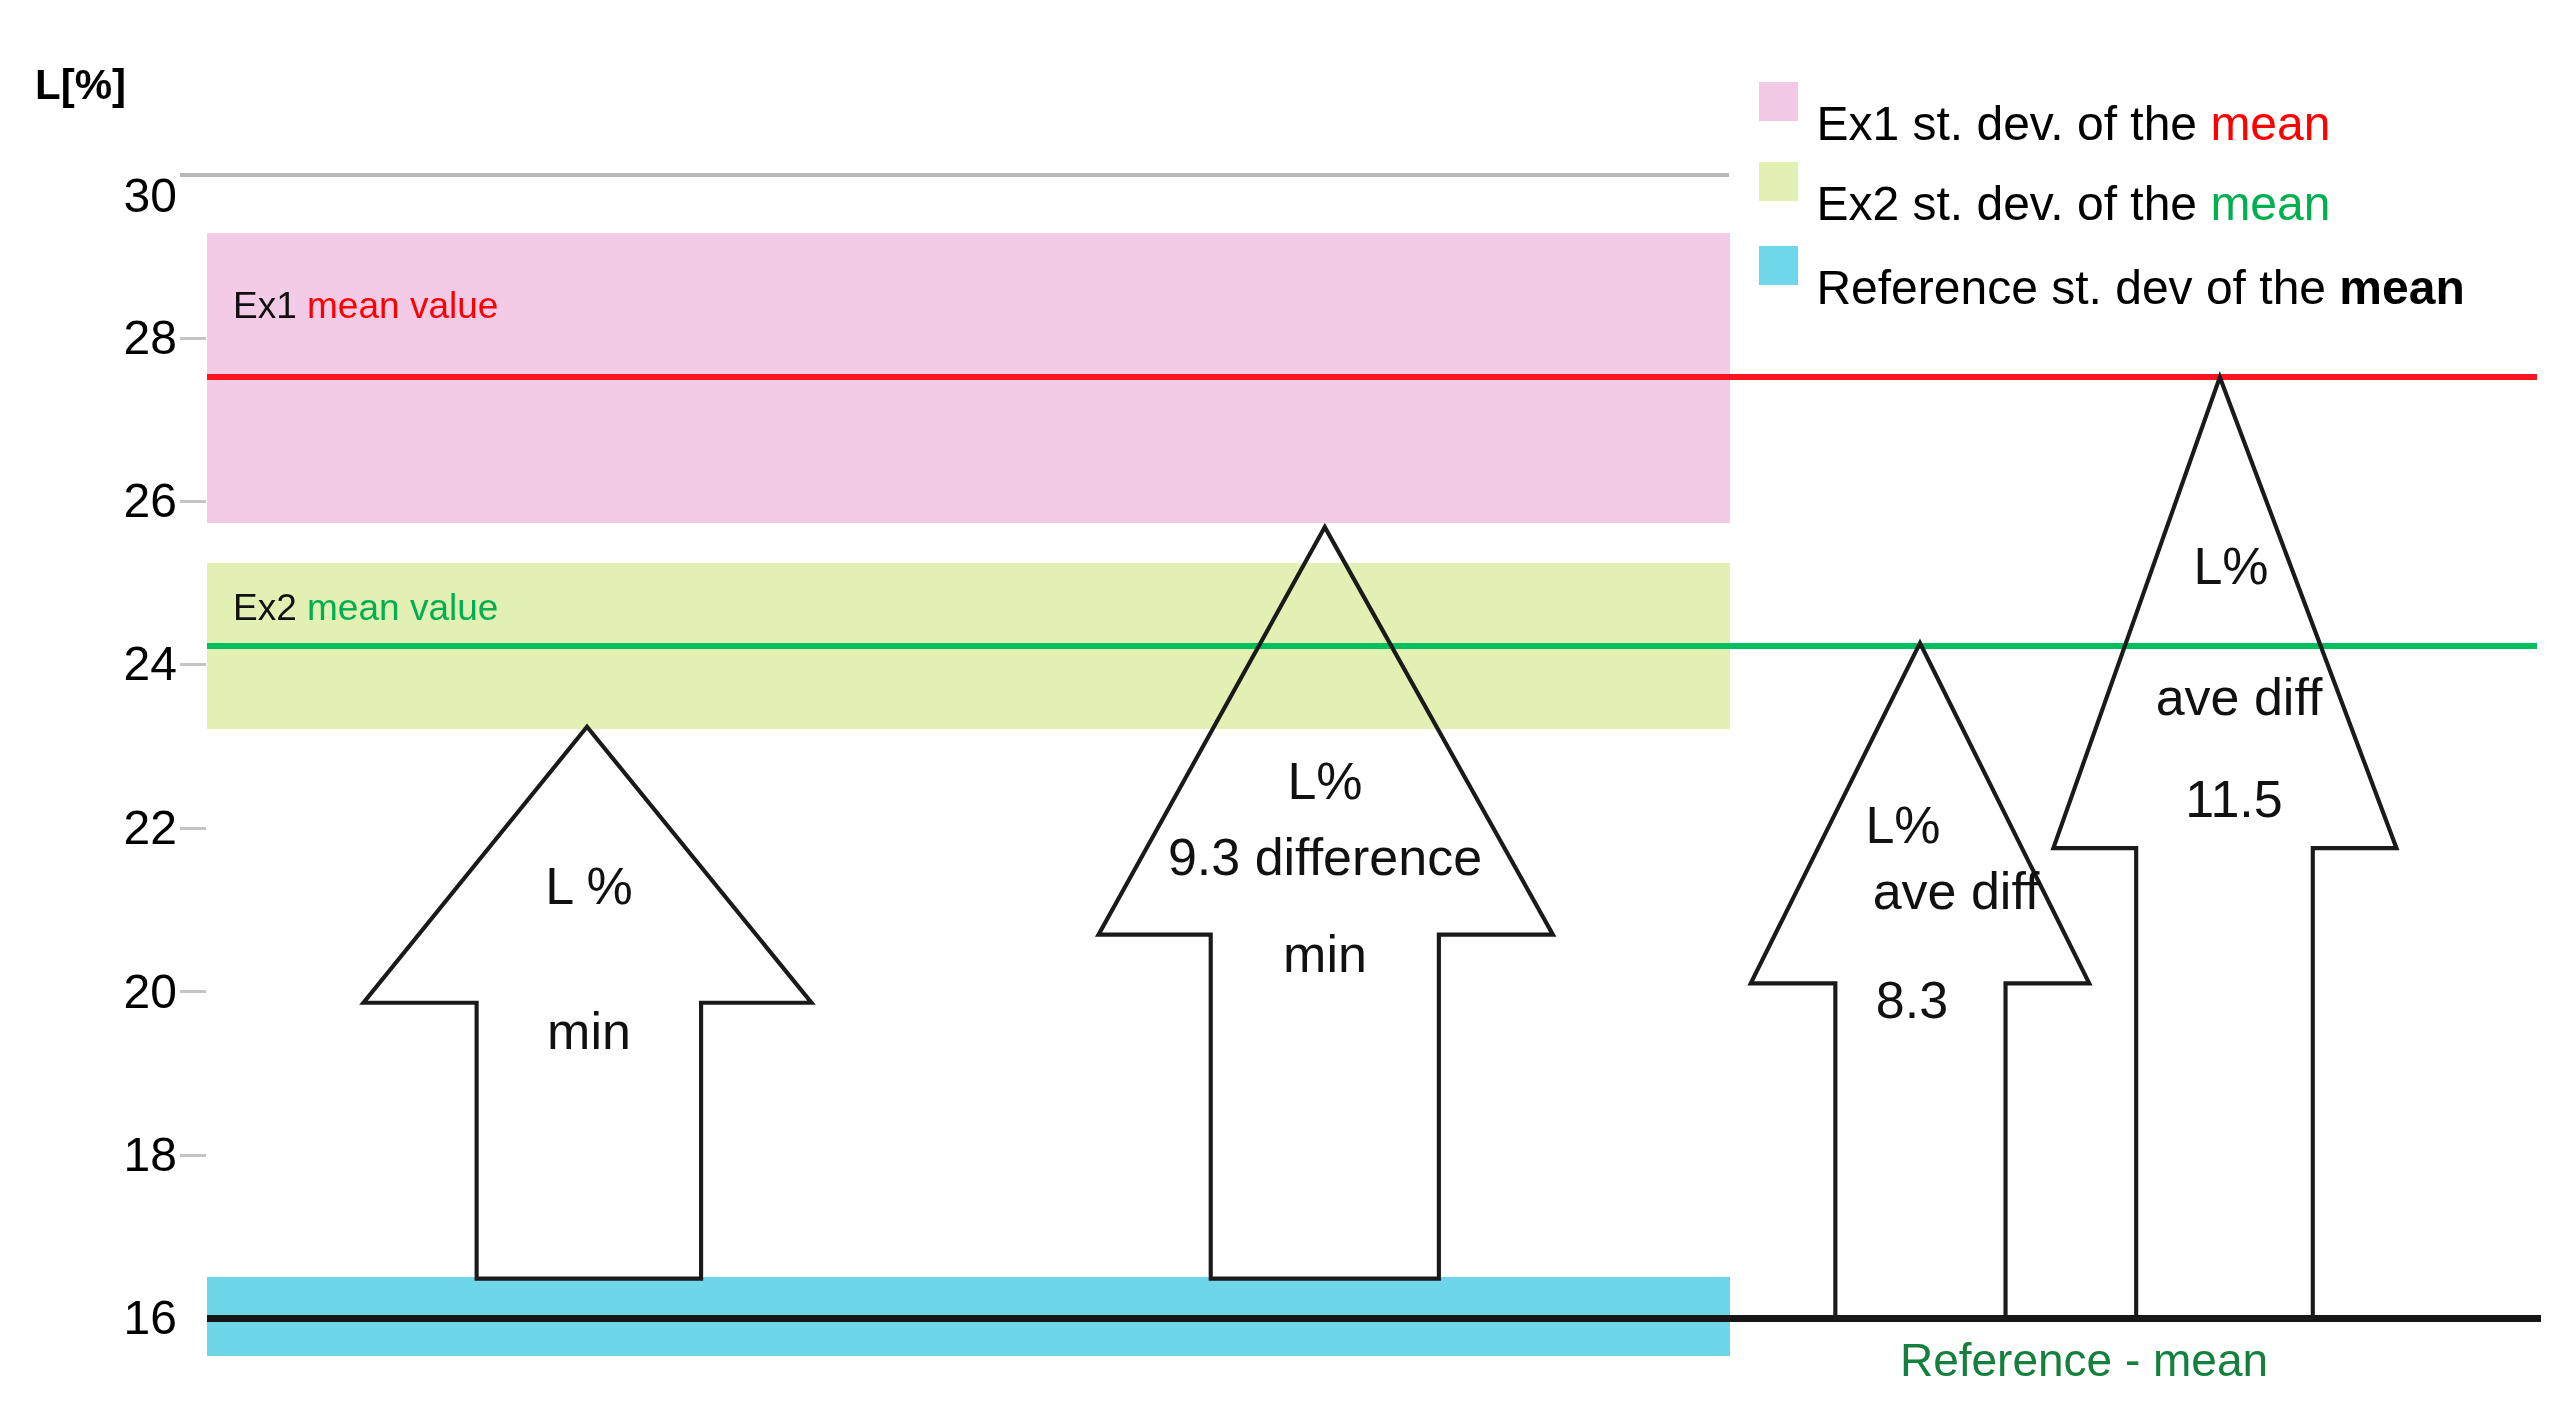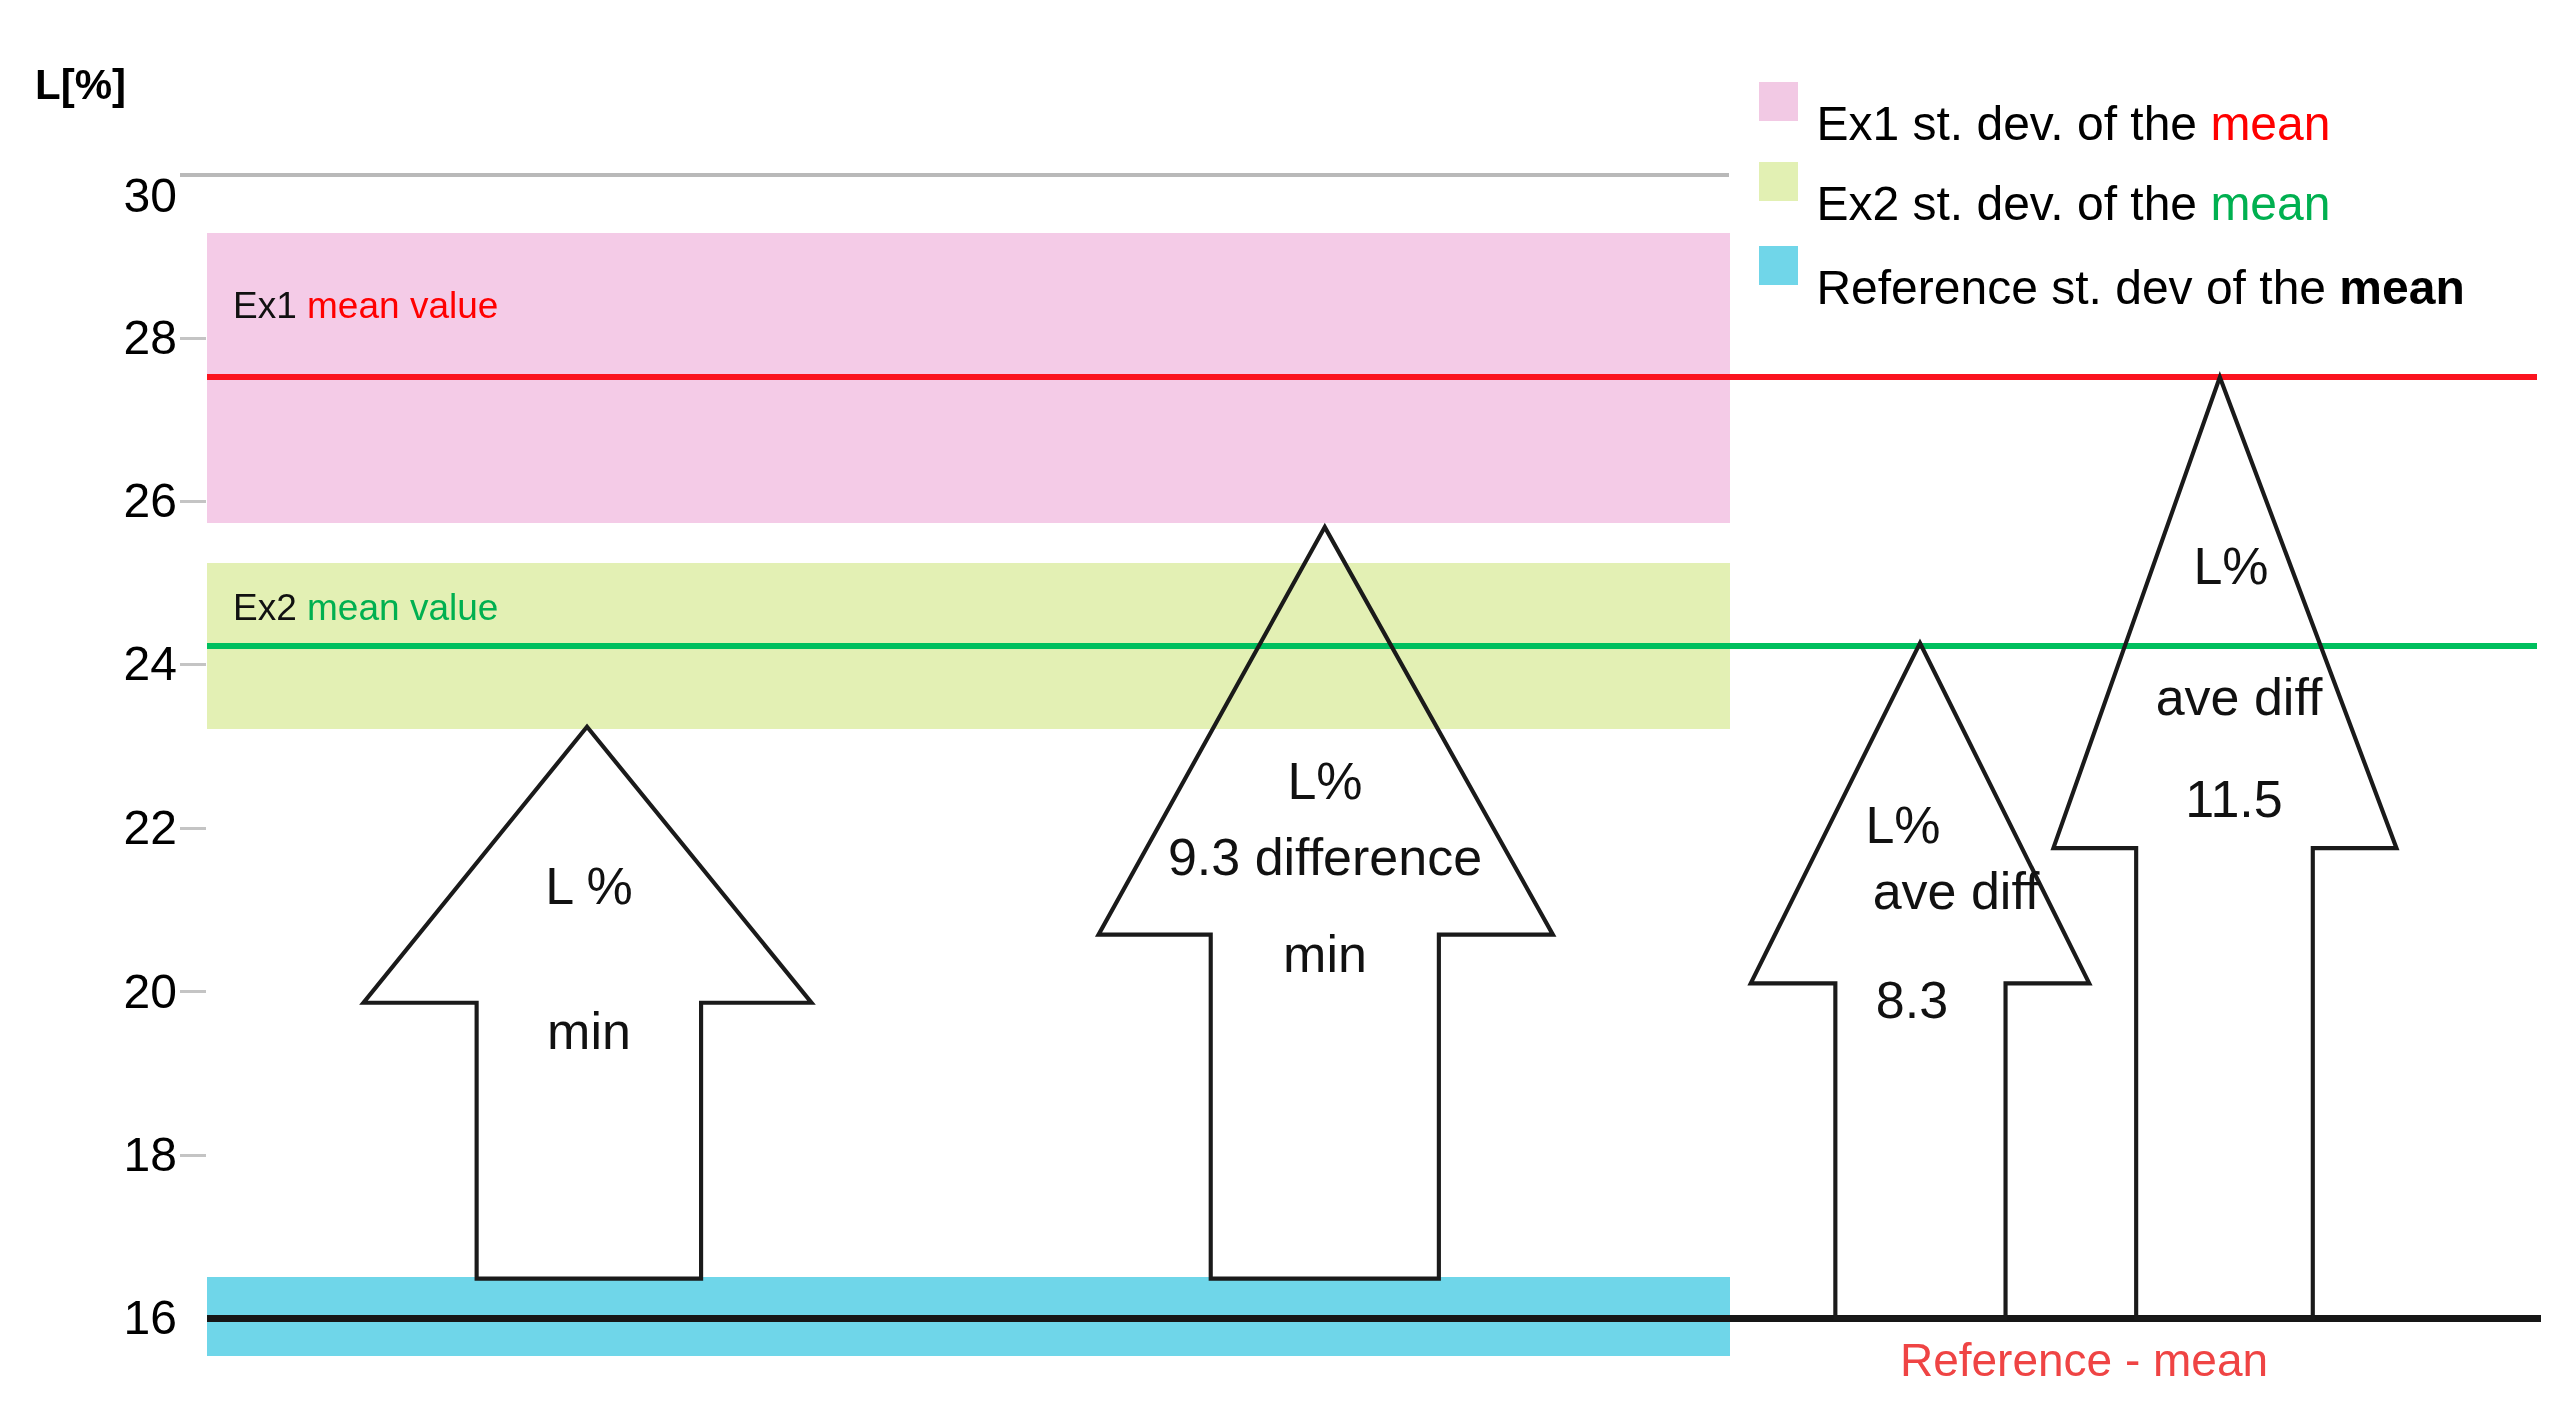--- a/index.html
+++ b/index.html
@@ -19,21 +19,21 @@
   .line-red{position:absolute;left:207px;top:374px;width:2330px;height:6.4px;background:#fb141f;}
   .line-green{position:absolute;left:207px;top:643px;width:2330px;height:6.4px;background:#00bf5e;}
   .line-black{position:absolute;left:207px;top:1315px;width:2334px;height:7.4px;background:#161616;}
   
   .ylab{position:absolute;left:35px;top:61px;font-size:42px;font-weight:bold;color:#000;}
   .bandlabel{position:absolute;font-size:37px;font-weight:normal;white-space:nowrap;}
   .red-t{color:#ff0000;}
   .green-t{color:#00b050;}
   .arrowtext{position:absolute;transform:translate(-50%,-50%);font-size:52px;line-height:55px;
              color:#111;white-space:nowrap;text-align:center;}
-  .xaxislabel{position:absolute;transform:translate(-50%,-50%);font-size:46px;color:#ef4444;white-space:nowrap;}
+  .xaxislabel{position:absolute;transform:translate(-50%,-50%);font-size:46px;color:#15803d;white-space:nowrap;}
   
   .legend-row{position:absolute;left:1759px;display:flex;align-items:center;white-space:nowrap;}
   .legend-swatch{width:39px;height:39px;margin-right:18.4px;flex:0 0 auto;}
   .legend-text{font-size:48px;color:#000;margin-top:44px;}
   .sw-ex1{background:#f2c9e4;}
   .sw-ex2{background:#e2f0b3;}
   .sw-ref{background:#70d6e9;}
   .bold{font-weight:bold;}
   svg.arrows{position:absolute;left:0;top:0;}
 </style>

